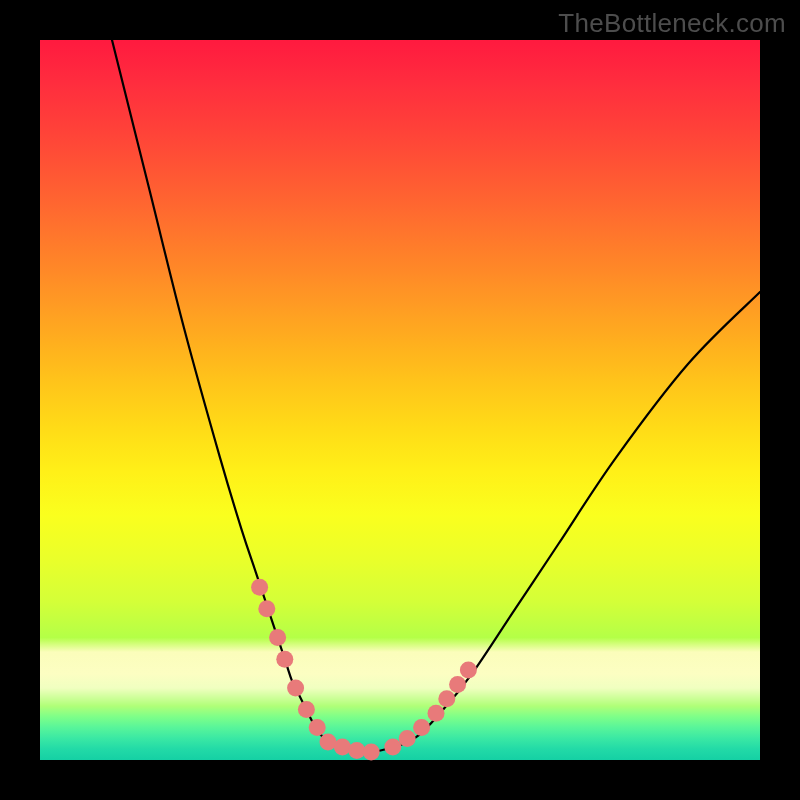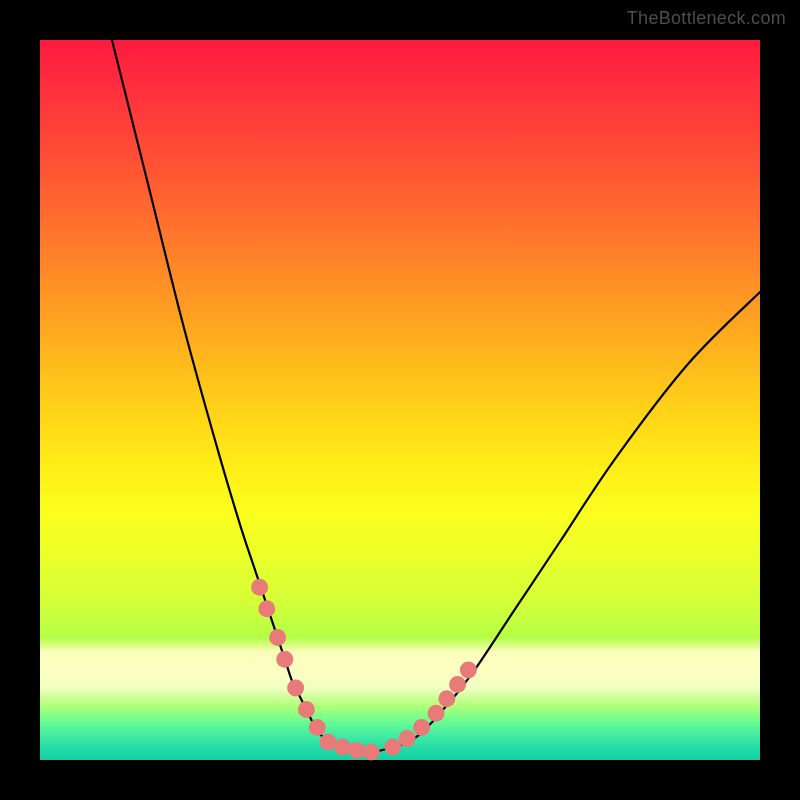--- a/index.html
+++ b/index.html
@@ -49,21 +49,21 @@
       #3ae8a4 97%,
       #22daa7 98.5%,
       #15d0a4 100%
     );
   }
   .watermark {
     position: absolute;
     top: 8px;
     right: 14px;
     color: #4d4d4d;
-    font-size: 18px;
+    font-size: 26px;
     font-weight: 400;
     letter-spacing: 0.3px;
     user-select: none;
     margin-left: 42px;
   }
   svg.curve {
     position: absolute;
     left: 0;
     top: 0;
     width: 720px;

